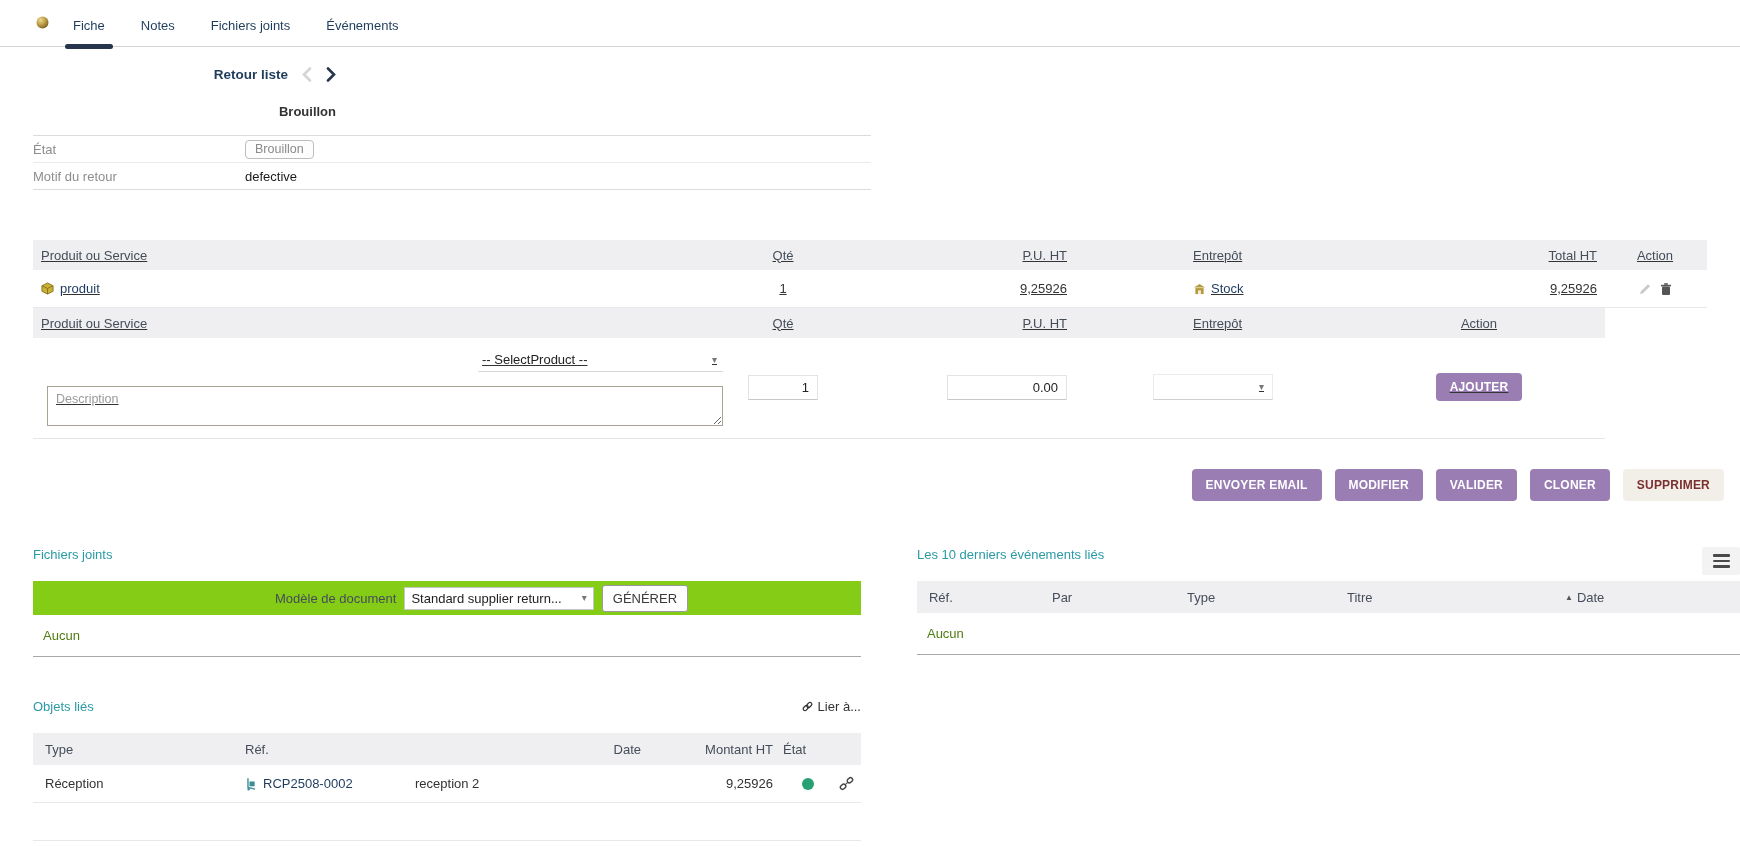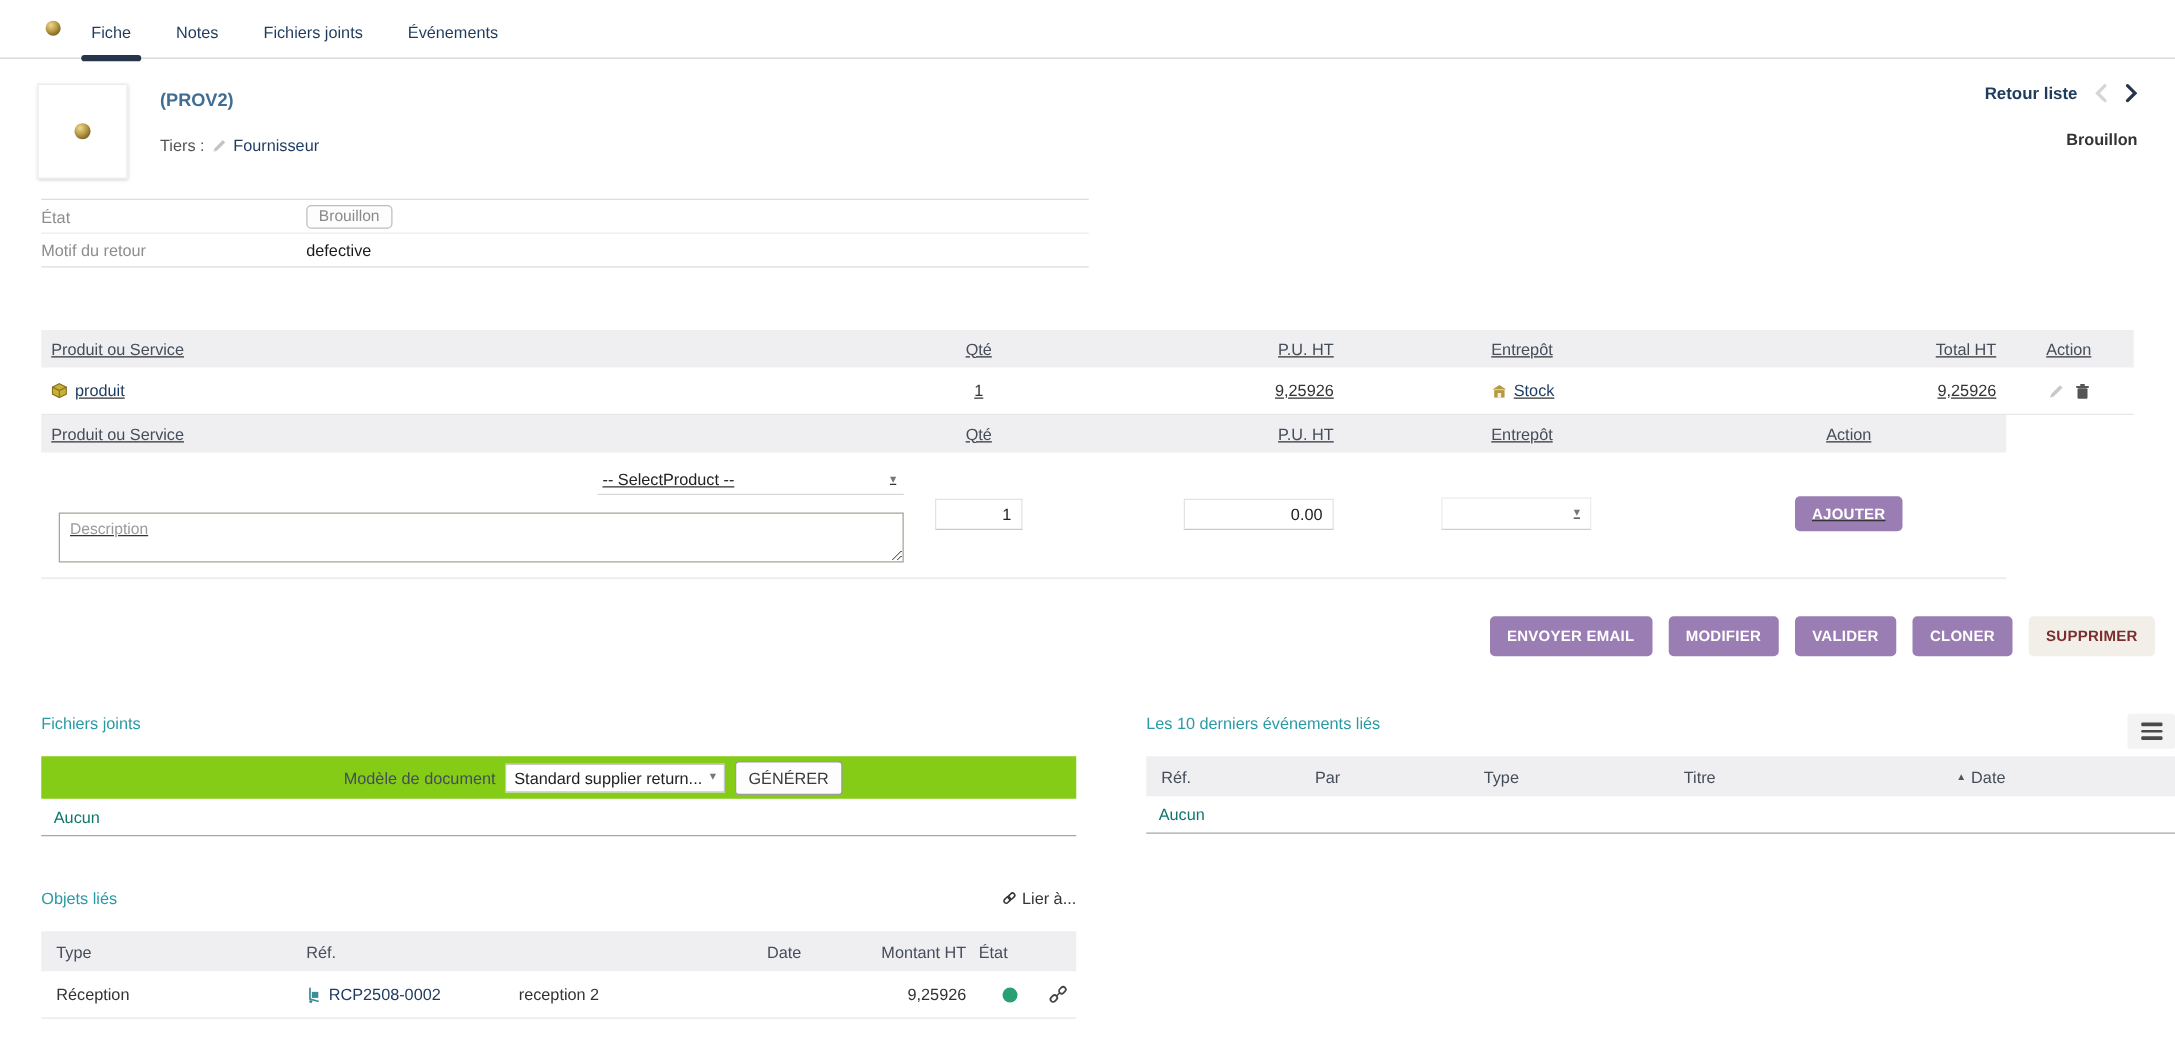--- a/index.html
+++ b/index.html
@@ -70,23 +70,23 @@
   .btn-delete { background:#f2efe8; color:#7b2e2e; }
   .actions-row { display:flex; justify-content:flex-end; gap:13px; margin:30px 16px 0 0; }
 
   
   .bottom { display:flex; margin-top:46px; padding-left:33px; gap:56px; }
   .col-left { width:837px; }
   .col-right { width:832px; }
   .sec-title { color:#2a9aa5; font-weight:500; }
   .sec-title-row { display:flex; justify-content:space-between; align-items:flex-start; height:34px; }
   .gen-band { display:flex; align-items:center; background:#84cc16; height:34px; padding-left:242px; gap:8px; color:#454d59; }
-  .docmodel-sel { background:#fff; border:1px solid #c7c7c7; padding:3px 6px; display:flex; align-items:center; gap:6px; cursor:pointer; color:#222; }
+  .docmodel-sel { background:#fff; border:1px solid #c7c7c7; padding:3px 6px; display:flex; align-items:center; gap:20px; cursor:pointer; color:#222; }
   .btn-generate { background:#fdfdfd; border:1px solid #9a9a9a; border-radius:3px; padding:5px 10px; font:13px "Liberation Sans",sans-serif; color:#3a3a3a; cursor:pointer; }
-  .empty-row { height:30px; display:flex; align-items:center; padding-left:10px; color:#0f766e; border-bottom:1px solid #a8a8a8; }
+  .empty-row { height:42px; display:flex; align-items:center; padding-left:10px; color:#4d7c0f; border-bottom:1px solid #a8a8a8; }
   .burger { width:38px; height:28px; background:#f3f3f3; border:none; border-radius:2px; display:flex; flex-direction:column; justify-content:center; align-items:center; gap:3px; cursor:pointer; }
   .burger span { width:17px; height:2.4px; background:#4a4a4a; border-radius:1px; }
 
   
   .ev-head { display:flex; align-items:center; background:#efeff2; height:32px; color:#454d59; }
   .ev-ref { width:135px; padding-left:12px; } .ev-par{width:135px;} .ev-type{width:160px;} .ev-titre{width:218px;} .ev-date{flex:1; display:flex; align-items:center; gap:4px;}
   .sorticon { font-size:8px; color:#555; }
 
   
   .link-to { display:flex; align-items:center; gap:4px; color:#333; cursor:pointer; }
@@ -122,39 +122,20 @@
         <circle cx="6.5" cy="6.5" r="6" fill="url(#goldball)"></circle>
       </svg>
   </span>
   <div class="tab active">Fiche</div>
   <div class="tab">Notes</div>
   <div class="tab">Fichiers joints</div>
   <div class="tab">Événements</div>
 </header>
 
 <section class="banner">
-  <div class="banner-left">
-    <div class="photo-card">
-      <svg width="14" height="14" viewBox="0 0 13 13">
-          <circle cx="6.5" cy="6.5" r="6" fill="url(#goldball)"></circle>
-        </svg>
-    </div>
-    <div class="banner-info">
-      <div class="ref-title">(PROV2)</div>
-      <div class="tiers-row">
-        <span>Tiers :</span>
-        <span style="display:inline-flex;">
-          <svg width="13" height="13" viewBox="0 0 14 14">
-              <path d="M2 12.2 L3 9.2 L10 2.2 L12 4.2 L5 11.2 Z" fill="#c3c3c3"></path>
-            </svg>
-        </span>
-        <a>Fournisseur</a>
-      </div>
-    </div>
-  </div>
   <div class="banner-right">
     <div class="nav-row">
       <span class="back-list">Retour liste</span>
       <span class="chev">
         <svg width="10" height="15" viewBox="0 0 10 14">
             <path d="M8 1 L2 7 L8 13" stroke="#d5d5d5" stroke-width="2.6" fill="none" stroke-linecap="round"></path>
           </svg>
       </span>
       <span class="chev">
         <svg width="10" height="15" viewBox="0 0 10 14">

